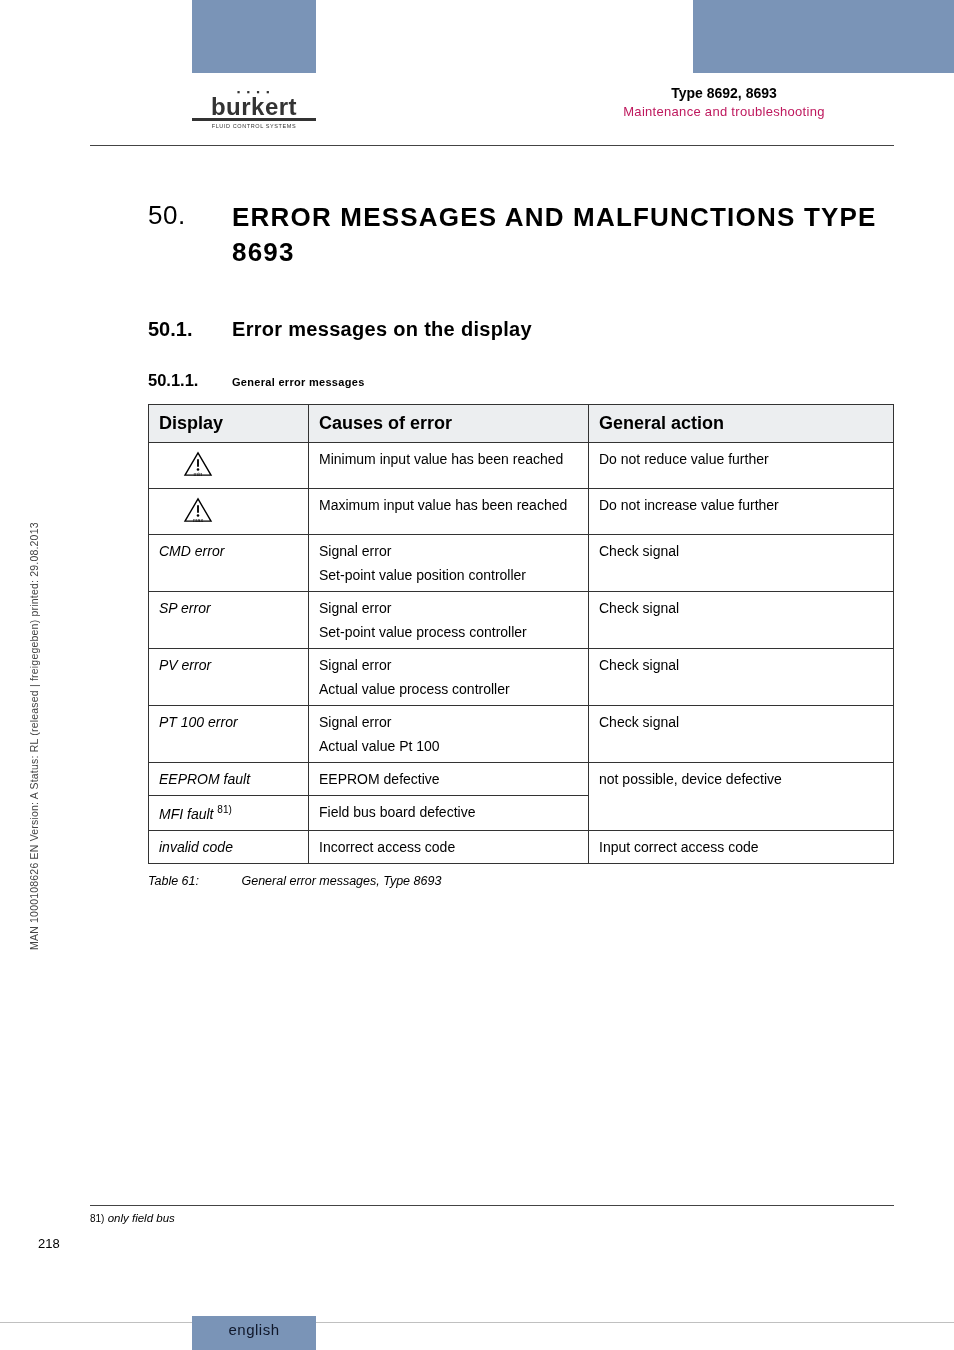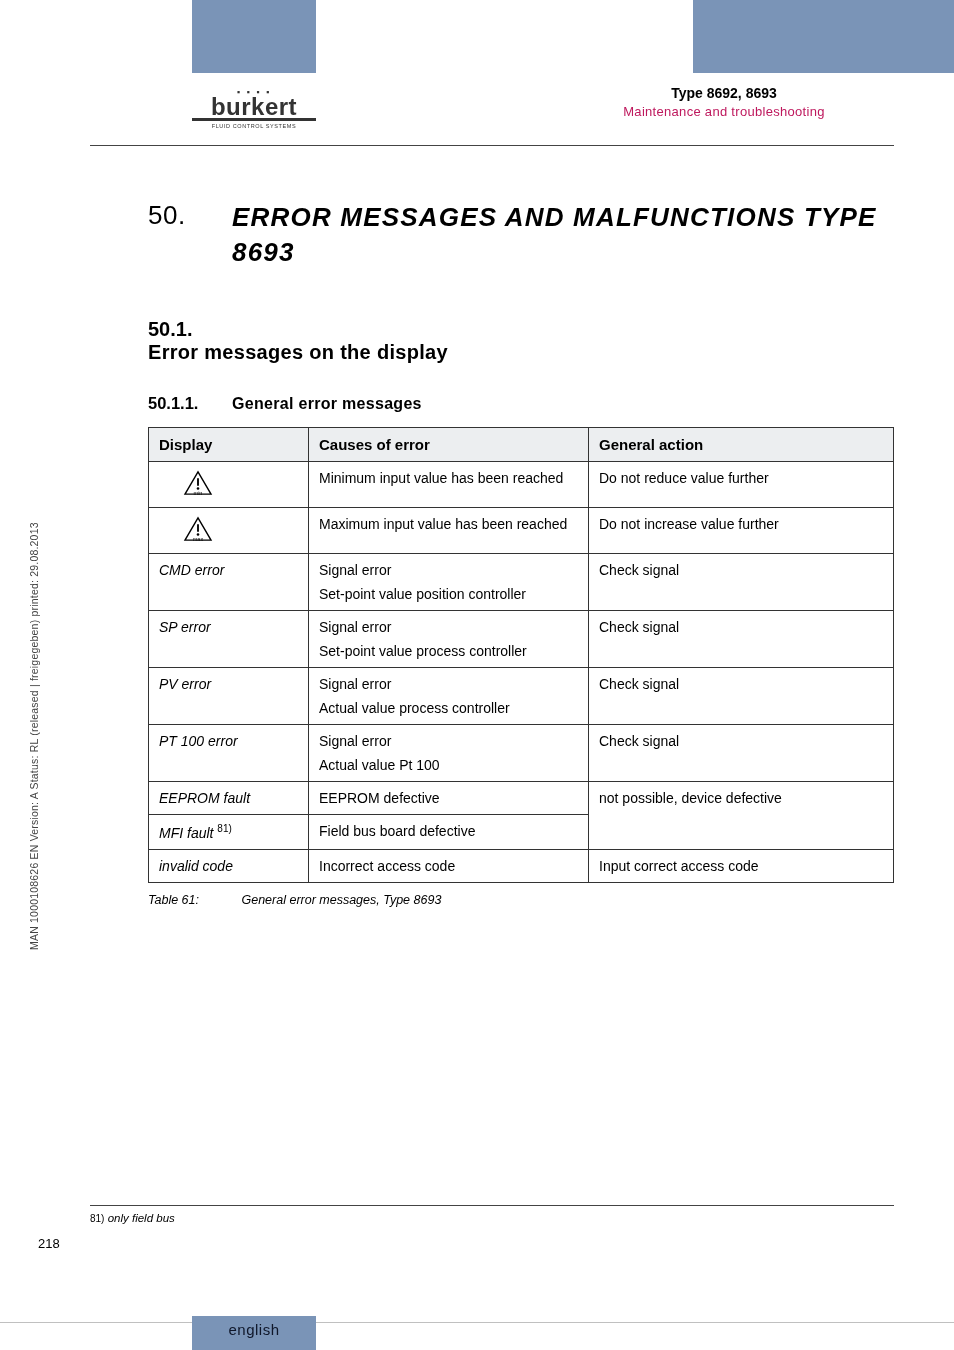--- a/index.html
+++ b/index.html
@@ -22,34 +22,34 @@
   .logo-sub { font-size: 5.5px; letter-spacing: 0.6px; color: #333; margin-top: 2px; line-height: 7px; }
 
   .header-rule { position: absolute; left: 90px; right: 60px; top: 145px; height: 1px; background: #444; }
 
   
   .content { position: absolute; left: 148px; right: 60px; top: 200px; }
 
   
   .sec-row { display: flex; align-items: flex-start; margin-bottom: 48px; }
   .sec-num { width: 84px; font-family: Arial, sans-serif; font-size: 26px; font-weight: normal; flex-shrink: 0; letter-spacing: 0.5px; }
-  .sec-title { font-family: Arial, sans-serif; font-size: 26px; font-weight: bold; letter-spacing: 1.2px; line-height: 1.35; font-style: italic; }
-
-  .sub-row { display: flex; align-items: baseline; margin-bottom: 30px; flex-direction: column; }
+  .sec-title { font-family: Arial, sans-serif; font-size: 26px; font-weight: bold; letter-spacing: 1.2px; line-height: 1.35; }
+
+  .sub-row { display: flex; align-items: baseline; margin-bottom: 30px; }
   .sub-num { width: 84px; font-family: Arial, sans-serif; font-size: 20px; font-weight: bold; flex-shrink: 0; }
   .sub-title { font-family: Arial, sans-serif; font-size: 20px; font-weight: bold; letter-spacing: 0.3px; }
 
   .subsub-row { display: flex; align-items: baseline; margin-bottom: 14px; margin-top: 20px; }
   .subsub-num { width: 84px; font-family: Arial, sans-serif; font-size: 16.5px; font-weight: bold; flex-shrink: 0; }
-  .subsub-title { font-family: Arial, sans-serif; font-size: 16px; font-weight: bold; letter-spacing: 0.3px; }
+  .subsub-title { font-family: Arial, sans-serif; font-size: 11px; font-weight: bold; letter-spacing: 0.3px; }
 
   
   table { width: 100%; border-collapse: collapse; font-size: 14px; }
   th, td { border: 1px solid #333; padding: 8px 10px; vertical-align: top; text-align: left; }
-  th { background: #eceef0; font-weight: bold; font-size: 15px; }
+  th { background: #eceef0; font-weight: bold; font-size: 18px; }
   td.display-cell { font-style: italic; width: 160px; }
   td.causes-cell { width: 280px; }
   td.remedial-cell { }
   td .line2 { margin-top: 8px; }
   sup { font-size: 10px; }
 
   
   .tri { display: inline-block; position: relative; width: 30px; height: 26px; margin-left: 24px; }
   .tri svg { width: 30px; height: 26px; }
 

